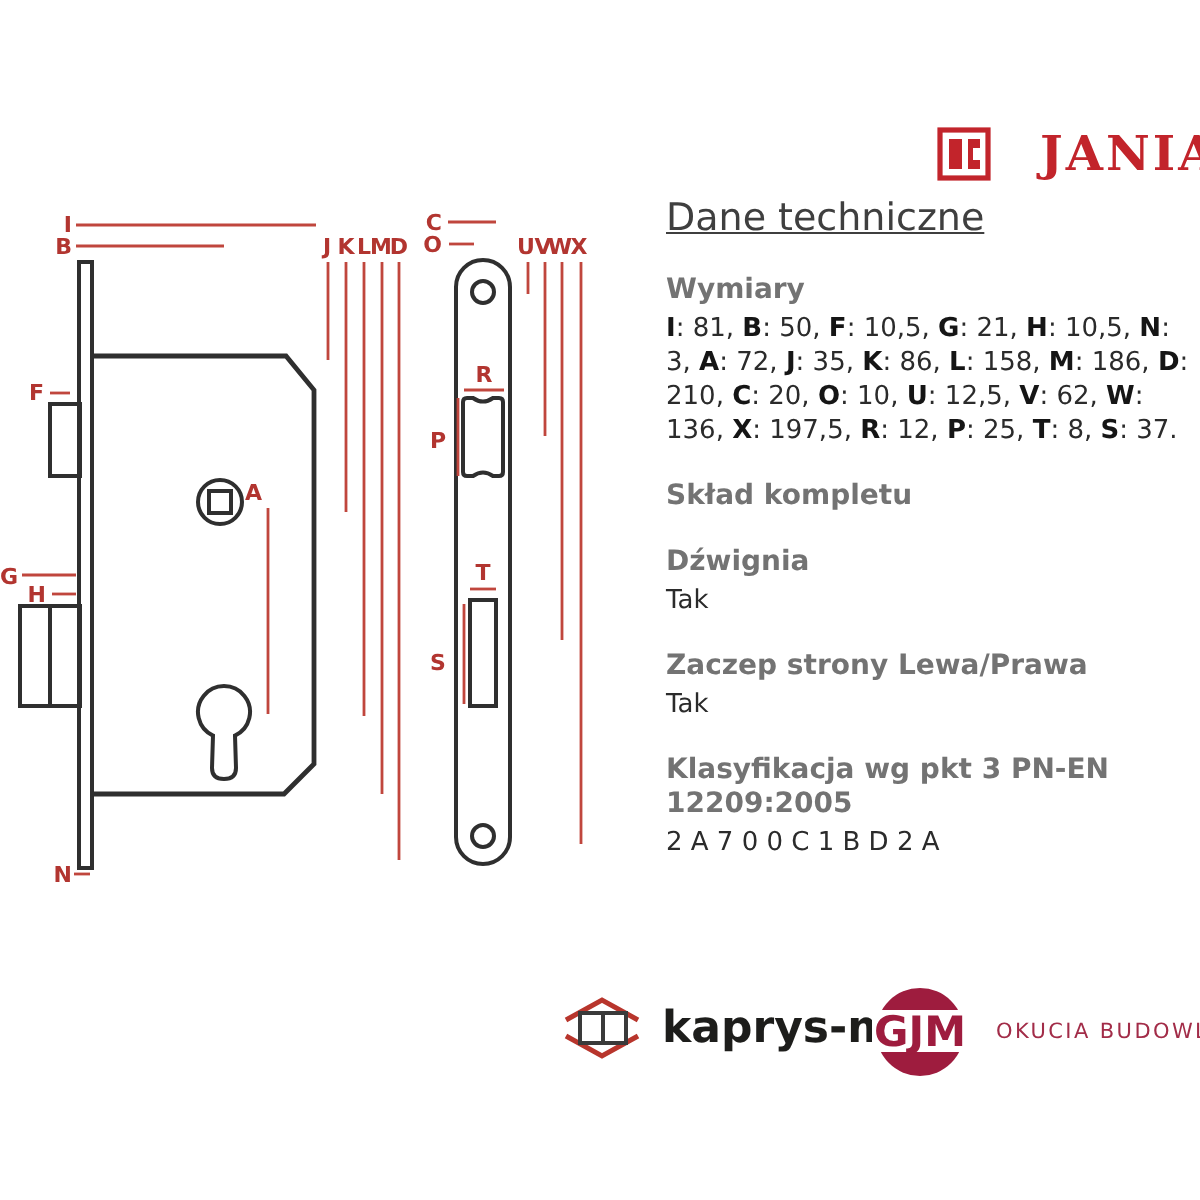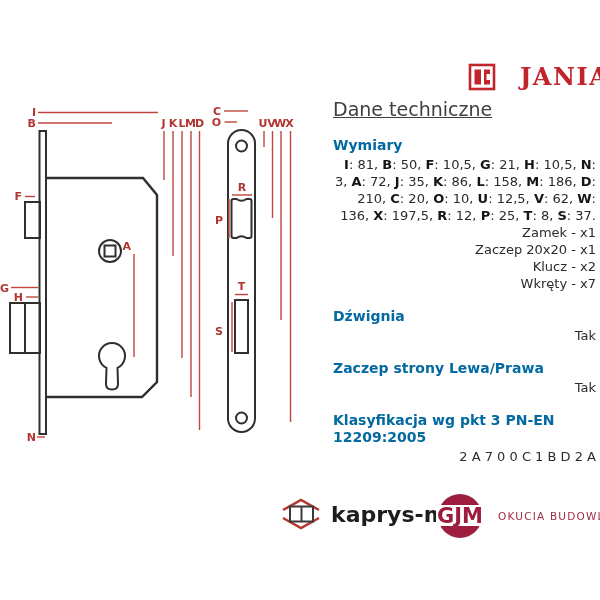--- a/index.html
+++ b/index.html
@@ -6,22 +6,22 @@
   .page{position:relative;width:600px;height:600px;background:#ffffff;overflow:hidden;
         font-family:"DejaVu Sans",sans-serif;color:#2b2b2b;}
   .drawing-svg{position:absolute;left:0;top:0;}
   
   .brand{position:absolute;top:63px;left:468px;display:flex;align-items:flex-end;gap:24px;}
   .brand-text{font-family:"DejaVu Serif",serif;font-weight:bold;font-size:24px;
               letter-spacing:1.5px;color:#c2242b;line-height:28px;}
   
   .info{position:absolute;left:333px;top:97px;width:263px;}
   .page-title{font-size:19px;font-weight:400;color:#3f3f3f;margin:0 0 9px;line-height:24px;text-decoration:underline;}
-  .sec-h{font-size:14px;font-weight:bold;color:#0369a1;margin:16px 0 2px;line-height:17px;}
-  .sec-b{font-size:13px;line-height:17px;color:#2b2b2b;text-align:right;}
+  .sec-h{font-size:14px;font-weight:bold;color:#737373;margin:16px 0 2px;line-height:17px;}
+  .sec-b{font-size:13px;line-height:17px;color:#2b2b2b;}
   .dims b{color:#151515;}
   
   .footer{position:absolute;left:281px;top:492px;width:319px;height:60px;}
   .kaprys{position:absolute;left:0;top:6px;display:flex;align-items:center;gap:8px;}
   .kaprys-text{font-size:22px;font-weight:bold;color:#1d1d1b;letter-spacing:0px;}
   .gjm{position:absolute;left:155px;top:0px;display:flex;align-items:center;gap:12px;}
   .gjm-tagline{font-size:10.5px;color:#a22c48;letter-spacing:1.2px;white-space:nowrap;}
 </style>
 </head>
 <body>
@@ -105,26 +105,21 @@
     </svg>
     <span class="brand-text">JANIA</span>
   </div>
 
   <div class="info">
     <h1 class="page-title">Dane techniczne</h1>
 
     <div class="sec-h">Wymiary</div>
     <div class="sec-b dims"><b>I</b>: 81, <b>B</b>: 50, <b>F</b>: 10,5, <b>G</b>: 21, <b>H</b>: 10,5, <b>N</b>: 3, <b>A</b>: 72, <b>J</b>: 35, <b>K</b>: 86, <b>L</b>: 158, <b>M</b>: 186, <b>D</b>: 210, <b>C</b>: 20, <b>O</b>: 10, <b>U</b>: 12,5, <b>V</b>: 62, <b>W</b>: 136, <b>X</b>: 197,5, <b>R</b>: 12, <b>P</b>: 25, <b>T</b>: 8, <b>S</b>: 37.</div>
 
-    <div class="sec-b">
-        <div>Zamek - x1</div>
-        <div>Zaczep 20x20 - x1</div>
-        <div>Klucz - x2</div>
-        <div>Wkręty - x7</div>
-      </div>
+    <div class="sec-h">Skład kompletu</div>
 
     <div class="sec-h">Dźwignia</div>
     <div class="sec-b">Tak</div>
 
     <div class="sec-h">Zaczep strony Lewa/Prawa</div>
     <div class="sec-b">Tak</div>
 
     <div class="sec-h">Klasyfikacja wg pkt 3 PN-EN 12209:2005</div>
     <div class="sec-b">2 A 7 0 0 C 1 B D 2 A</div>
   </div>

